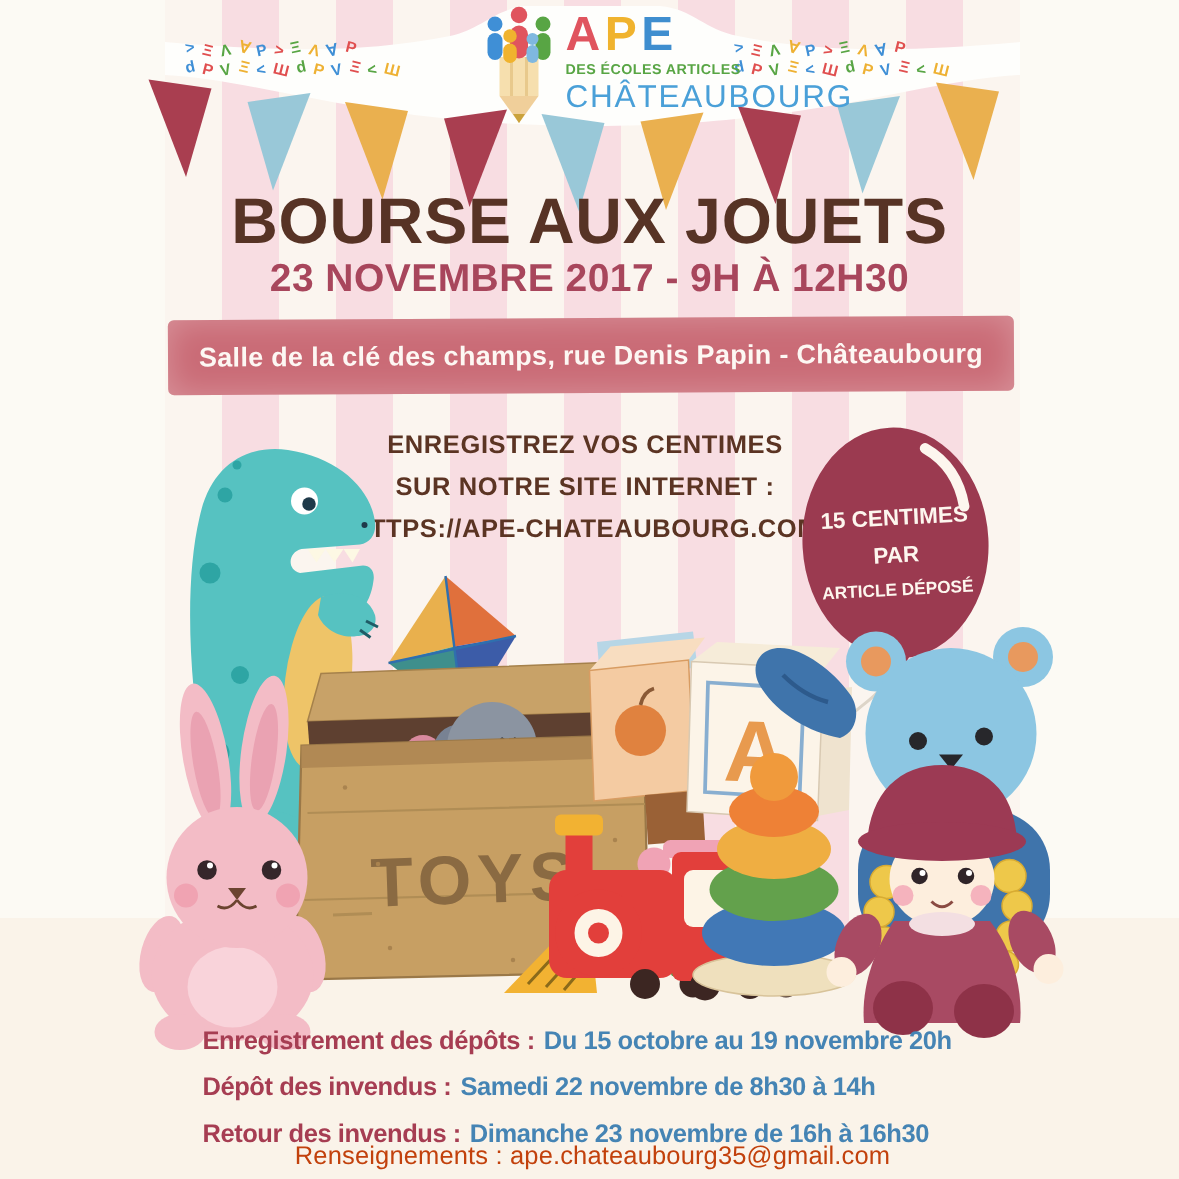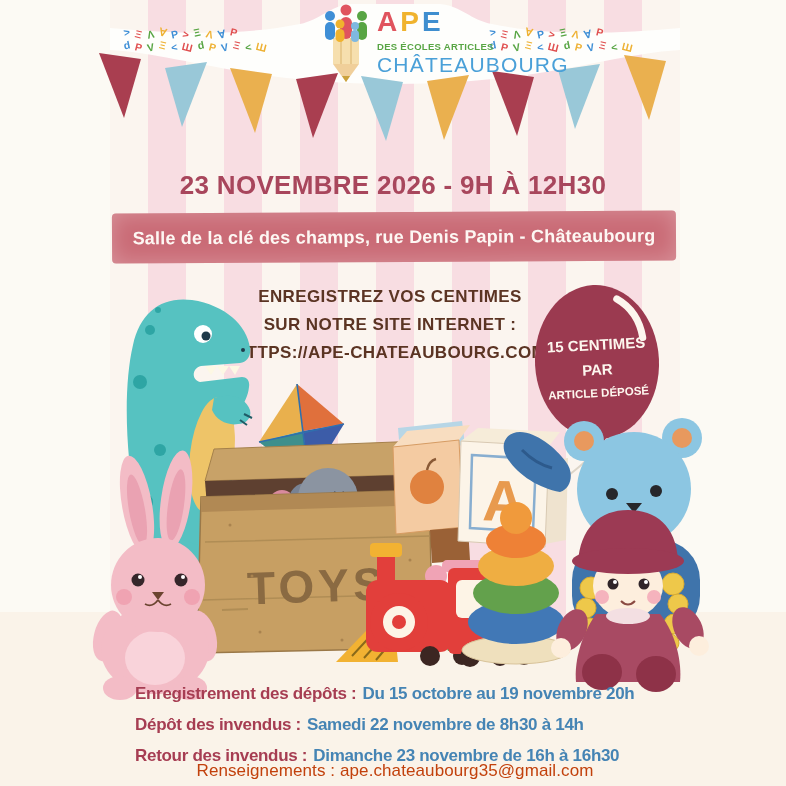--- a/index.html
+++ b/index.html
@@ -13,21 +13,21 @@
   #top-decor{position:absolute;left:0;top:0;z-index:2;}
 
   .decor-group{position:absolute;top:28px;display:flex;flex-direction:column;gap:1px;z-index:3;}
   #decor-left{left:124px;}
   #decor-right{left:490px;}
   .decor-row{display:flex;gap:5px;font-weight:bold;font-size:10.5px;height:12px;}
   .decor-row span{display:inline-block;line-height:11px;}
 
   .logo{position:absolute;left:320px;top:4px;display:flex;gap:5px;z-index:3;align-items:flex-start;}
   .logo-text{display:flex;flex-direction:column;}
-  .acronym{font-size:28px;font-weight:bold;line-height:36px;letter-spacing:3px;}
+  .acronym{font-size:32px;font-weight:bold;line-height:36px;letter-spacing:3px;}
   .sub1{font-size:9.5px;font-weight:bold;color:#58a544;letter-spacing:.3px;margin-top:1px;}
   .sub2{font-size:21px;color:#4aa0d8;letter-spacing:1.2px;margin-top:1px;}
 
   .title{position:absolute;left:108px;top:124px;width:570px;text-align:center;
          font-size:43px;font-weight:bold;color:#573325;letter-spacing:0.5px;z-index:3;}
   .date{position:absolute;left:108px;top:170px;width:570px;text-align:center;
         font-size:26px;font-weight:bold;color:#a8465c;letter-spacing:.3px;z-index:3;}
 
   .banner{position:absolute;left:112px;top:212px;width:564px;height:50px;background:#ca6b76;
           border-radius:4px;display:flex;align-items:center;justify-content:center;z-index:3;
@@ -151,21 +151,22 @@
           <rect x="31" y="26" width="8" height="12" rx="4" fill="#7fb8e0"></rect>
       </g>
     </svg>
     <div class="logo-text">
       <div class="acronym" id="logo-acronym"><span style="color: rgb(224, 84, 94);">A</span><span style="color: rgb(240, 179, 46);">P</span><span style="color: rgb(63, 142, 207);">E</span></div>
       <div class="sub1">DES ÉCOLES ARTICLES</div>
       <div class="sub2">CHÂTEAUBOURG</div>
     </div>
   </div>
 
-  <div class="date">23 NOVEMBRE 2026 - 9H À 12H30</div>
+  <div class="title">BOURSE AUX JOUETS</div>
+  <div class="date">23 NOVEMBRE 2017 - 9H À 12H30</div>
 
   <div class="banner">
     <span class="banner-text">Salle de la clé des champs, rue Denis Papin - Châteaubourg</span>
   </div>
 
   <div class="register">
     <div>ENREGISTREZ VOS CENTIMES</div>
     <div>SUR NOTRE SITE INTERNET :</div>
     <div>HTTPS://APE-CHATEAUBOURG.COM</div>
   </div>

